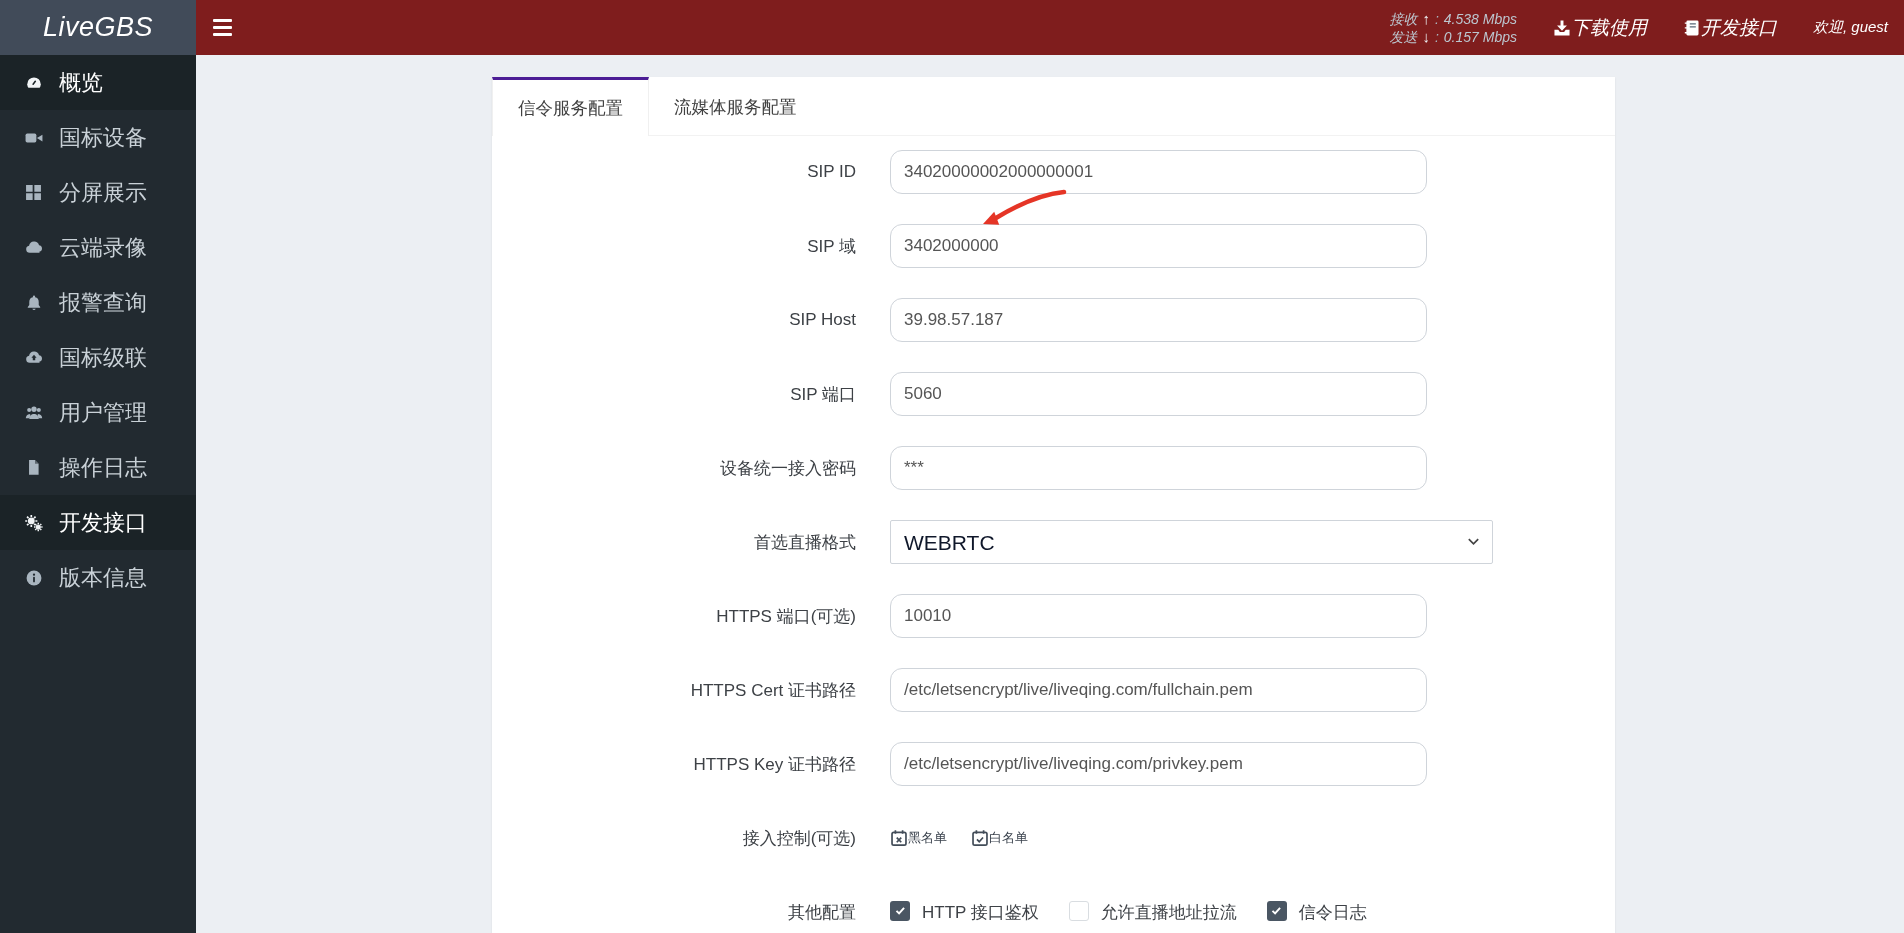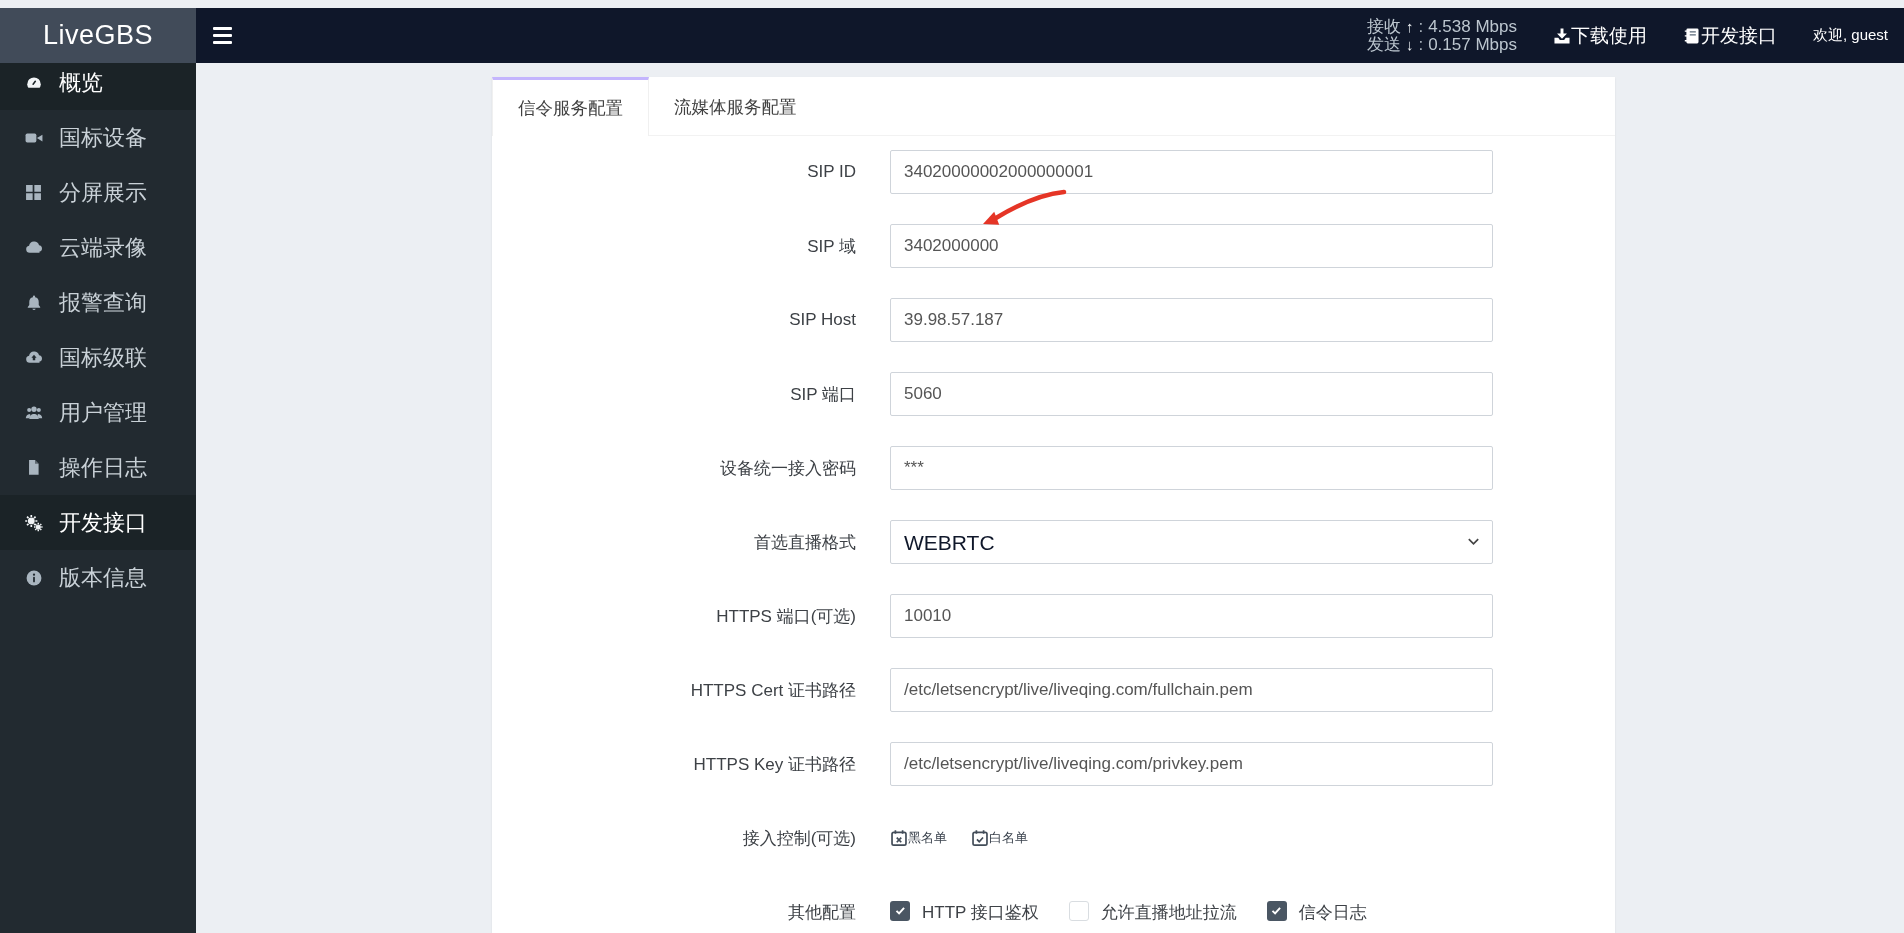--- a/index.html
+++ b/index.html
@@ -1,31 +1,31 @@
 <!DOCTYPE html>
 <html><head>
 <meta charset="utf-8">
 <style>
   * { margin:0; padding:0; box-sizing:border-box; }
   html,body { width:1904px; height:933px; overflow:hidden;
     font-family:"Liberation Sans","DejaVu Sans",sans-serif; background:#eceff3; }
 
   
-  .header { position:absolute; top:8px; left:0; width:1904px; height:55px;
-    background:#0f172a; display:flex; z-index:20; }
+  .header { position:absolute; top:0; left:0; width:1904px; height:55px;
+    background:#7f1d1d; display:flex; z-index:20;font-style:italic; }
   .logo { width:196px; height:55px; background:#414b59; color:#fff;
     font-size:27px; display:flex; align-items:center; justify-content:center;
     letter-spacing:.5px; }
   .hamburger { width:52px; height:55px; display:flex; align-items:center;
     justify-content:center; cursor:pointer; }
   .hamburger .bars { display:flex; flex-direction:column; gap:4px; }
   .hamburger .bars i { display:block; width:19px; height:3px; background:#fff; border-radius:1px; }
   .header-right { margin-left:auto; display:flex; align-items:center; gap:36px; padding-right:16px; }
   .net-stats { display:flex; flex-direction:column; justify-content:space-between; gap:0;
-    font-size:17px; color:#bcc6cf; line-height:18px; text-align:right; }
+    font-size:14px; color:#bcc6cf; line-height:18px; text-align:right; }
   .net-row { display:flex; align-items:center; gap:5px; justify-content:flex-end; }
   .net-row .arrow { color:#eef2f5; font-weight:bold; font-size:15px; }
   .net-row .sep { color:#aab4be; }
   .nav-link { color:#fff; font-size:19px; display:flex; align-items:center; cursor:pointer; }
   .nav-link svg { fill:#fff; }
   .welcome { color:#fff; font-size:15px; cursor:pointer; }
 
   
   .sidebar { position:absolute; top:55px; left:0; width:196px; height:878px;
     background:#222a30; z-index:10; }
@@ -37,29 +37,29 @@
 
   
   .main { position:absolute; top:55px; left:196px; width:1708px; height:878px;
     background:#eceff3; overflow:hidden; }
   .card { position:relative; margin:22px 0 0 296px; width:1123px; height:856px;
     background:#fff; box-shadow:0 1px 2px rgba(0,0,0,.08); }
 
   .tabbar { display:flex; height:59px; border-bottom:1px solid #f2f2f2; }
   .tab { padding:0 25px; display:flex; align-items:center; font-size:17.5px;
     color:#414141; cursor:pointer; height:59px; }
-  .tab.active { border-top:3px solid #c4b5fd; border-left:1px solid #f0f0f0;
+  .tab.active { border-top:3px solid #4c1d95; border-left:1px solid #f0f0f0;
     border-right:1px solid #f0f0f0; background:#fff; padding-top:0; }
 
   .form { padding-top:14px; }
   .frow { display:flex; align-items:center; height:44px; margin-bottom:30px; }
   .flabel { width:364px; text-align:right; font-size:17px; color:#3d4146;
     flex:0 0 364px; }
   .fctrl { margin-left:34px; display:flex; align-items:center; }
-  input.tinput { width:603px; height:44px; border:1px solid #cfd4da; border-radius:2px;
+  input.tinput { width:537px; height:44px; border:1px solid #cfd4da; border-radius:12px;
     padding:0 13px; font-size:17px; color:#555; font-family:inherit; background:#fff; outline:none; }
   .selwrap { position:relative; width:603px; }
   select.tselect { appearance:none; -webkit-appearance:none; width:603px; height:44px;
     border:1px solid #cfd4da; border-radius:2px; padding:0 13px; font-size:21px;
     color:#0f172a; background:#fff; font-family:inherit; outline:none; }
   .chevron { position:absolute; right:12px; top:14px; pointer-events:none; color:#444; }
 
   .link-item { display:flex; align-items:center; gap:0; margin-right:24px;
     color:#39414c; font-size:13px; cursor:pointer; }
   .link-item svg { stroke:#424c58; }

